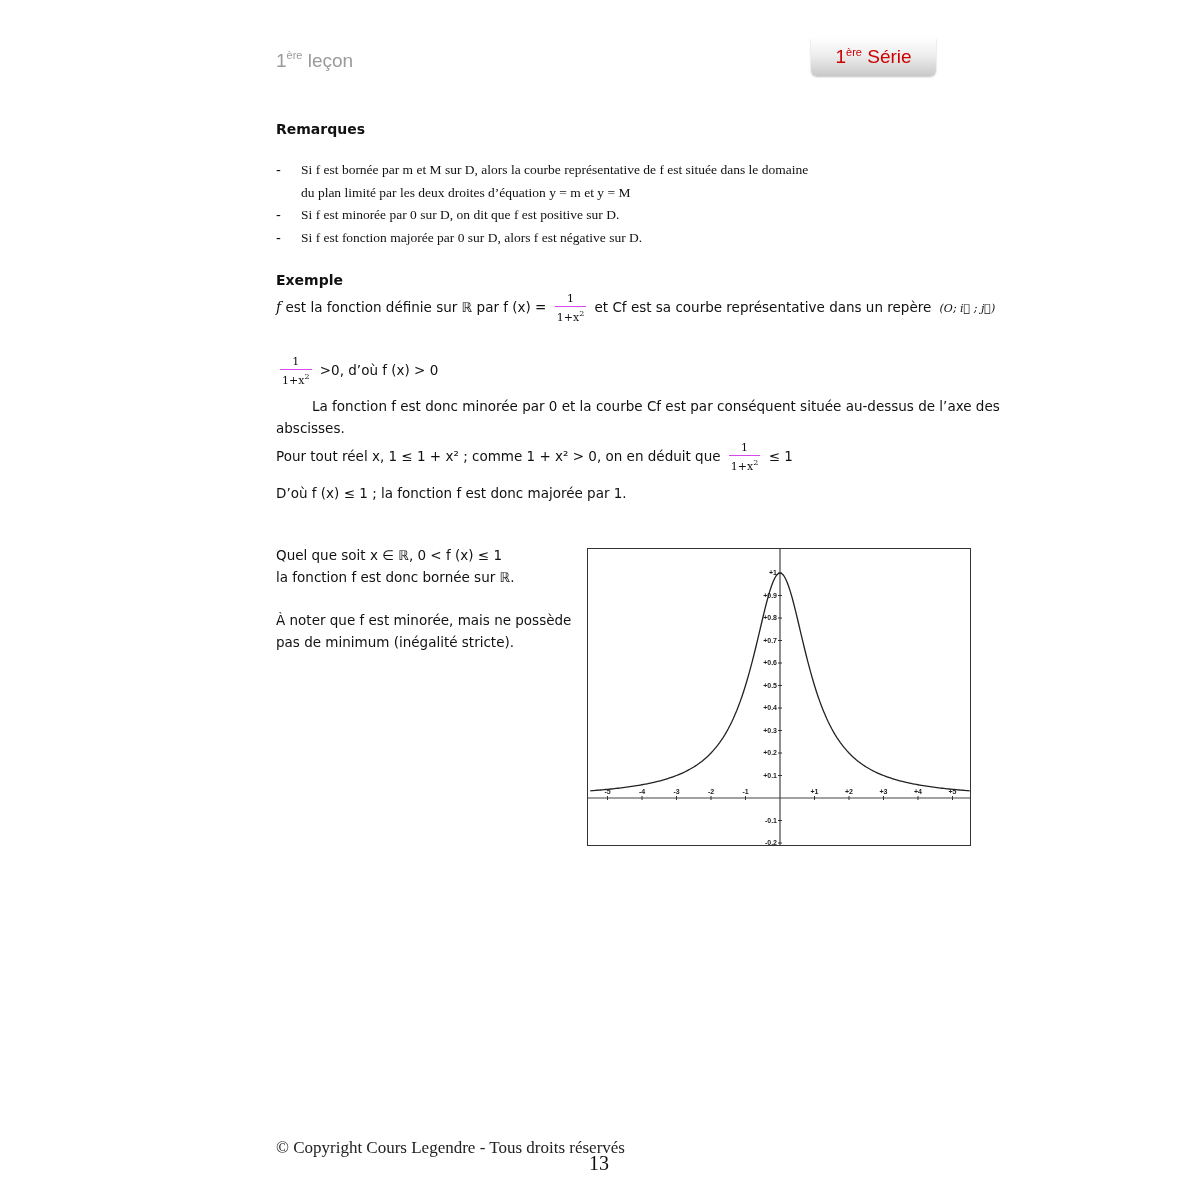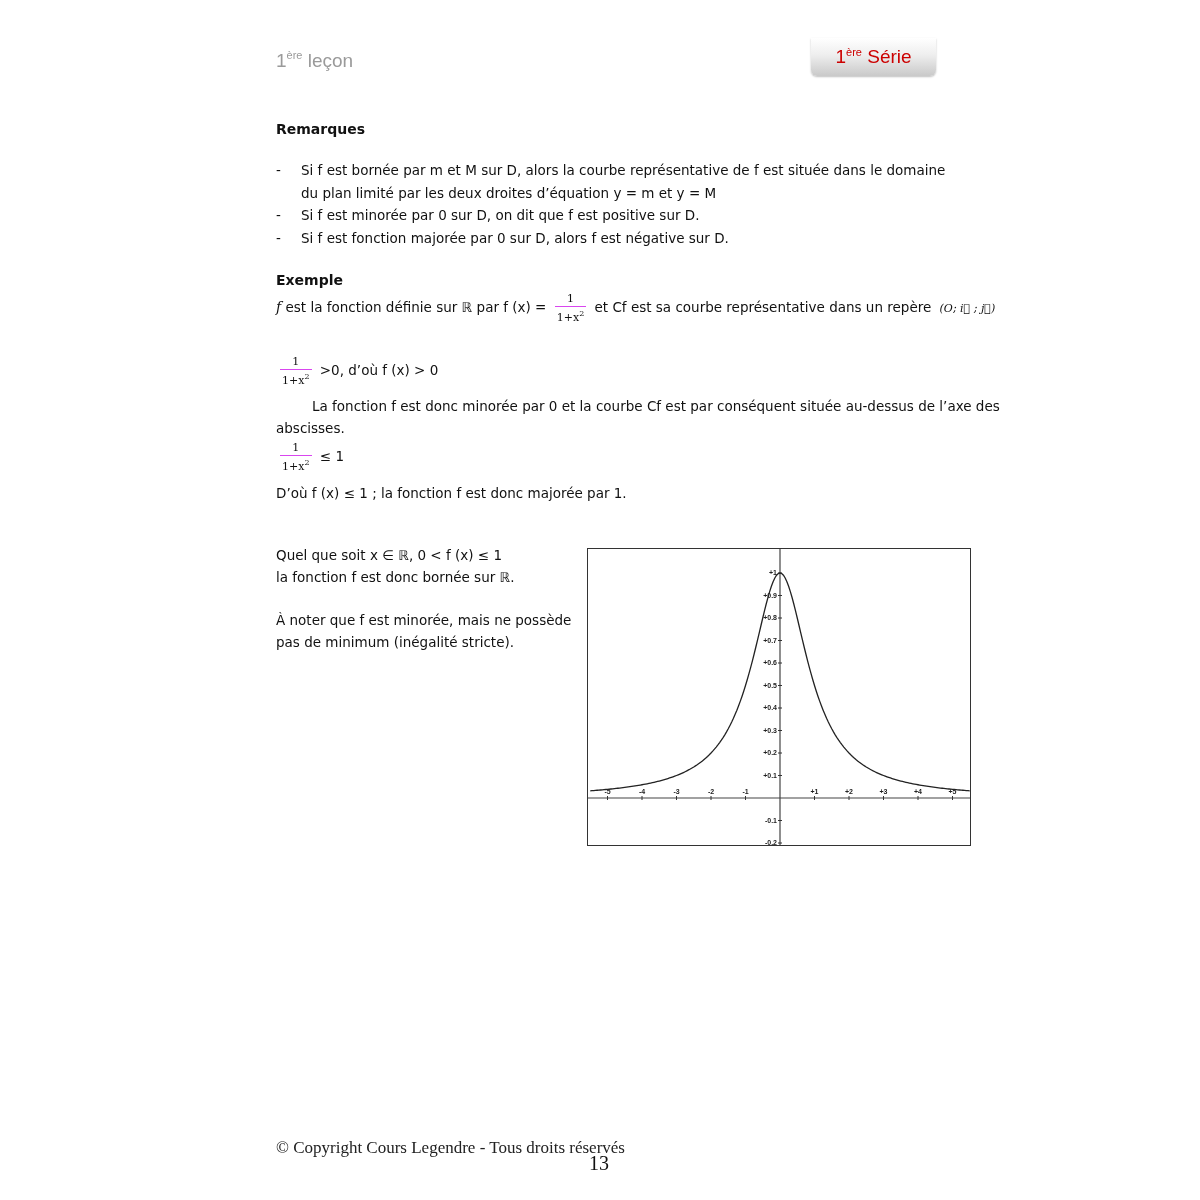--- a/index.html
+++ b/index.html
@@ -12,21 +12,21 @@
            border-radius:0 0 6px 6px;
            background:linear-gradient(#ffffff 0%, #eeeeee 45%, #c9c9c9 100%);
            box-shadow:0 1px 2px rgba(0,0,0,0.25);
            color:#cc0000; font-family:"Liberation Sans", sans-serif; font-size:19px;
            text-align:center; line-height:38px; }
   .badge sup { font-size:11px; vertical-align:top; position:relative; top:-5px; }
   .h { position:absolute; left:276px; font-weight:bold; font-size:14px; }
   .line { position:absolute; left:276px; font-size:13.5px; white-space:nowrap; }
   .bul { position:absolute; left:276px; font-size:13.5px; white-space:nowrap; }
   .bul .dash { position:absolute; left:0; }
-  .bul .txt { position:absolute; left:25px; }
+  .bul .txt { position:absolute; left:25px;font-family:Liberation Serif, serif; }
   i.m { font-family:"DejaVu Serif", serif; font-style:italic; font-size:14px; }
   .frac { display:inline-block; vertical-align:middle; text-align:center;
           font-family:"DejaVu Serif", serif; font-size:11px; line-height:14px; margin:0 4px; }
   .frac .num { display:block; padding:0 2px; }
   .frac .den { display:block; border-top:1px solid #d946ef; padding:0 2px; }
   .frac .den sup { font-size:8px; }
   .repere { font-family:"DejaVu Serif", serif; font-style:italic; font-size:11px; margin-left:4px; }
   .chart { position:absolute; left:587px; top:548px; width:382px; height:296px;
            border:1px solid #333; background:#fff; }
   .footer { position:absolute; left:276px; top:1138px; font-family:"Liberation Serif", serif; font-size:17px; color:#222; }
@@ -82,20 +82,21 @@
     <span class="num">1</span>
     <span class="den"><span>1+x</span><sup>2</sup></span>
   </span>
   <span>&gt;0, d’où f (x) &gt; 0</span>
 </div>
 
 <div class="line" style="top:398px;margin-left:36px;">La fonction f est donc minorée par 0 et la courbe Cf est par conséquent située au-dessus de l’axe des</div>
 <div class="line" style="top:420px;">abscisses.</div>
 
 <div class="line" style="top:441px;">
+  <span>Pour tout réel x, 1 ≤ 1 + x² ; comme 1 + x² &gt; 0, on en déduit que</span>
   <span class="frac">
     <span class="num">1</span>
     <span class="den"><span>1+x</span><sup>2</sup></span>
   </span>
   <span>≤ 1</span>
 </div>
 
 <div class="line" style="top:485px;">D’où f (x) ≤ 1 ; la fonction f est donc majorée par 1.</div>
 
 <div class="line" style="top:547px;">Quel que soit x ∈ ℝ, 0 &lt; f (x) ≤ 1</div>

